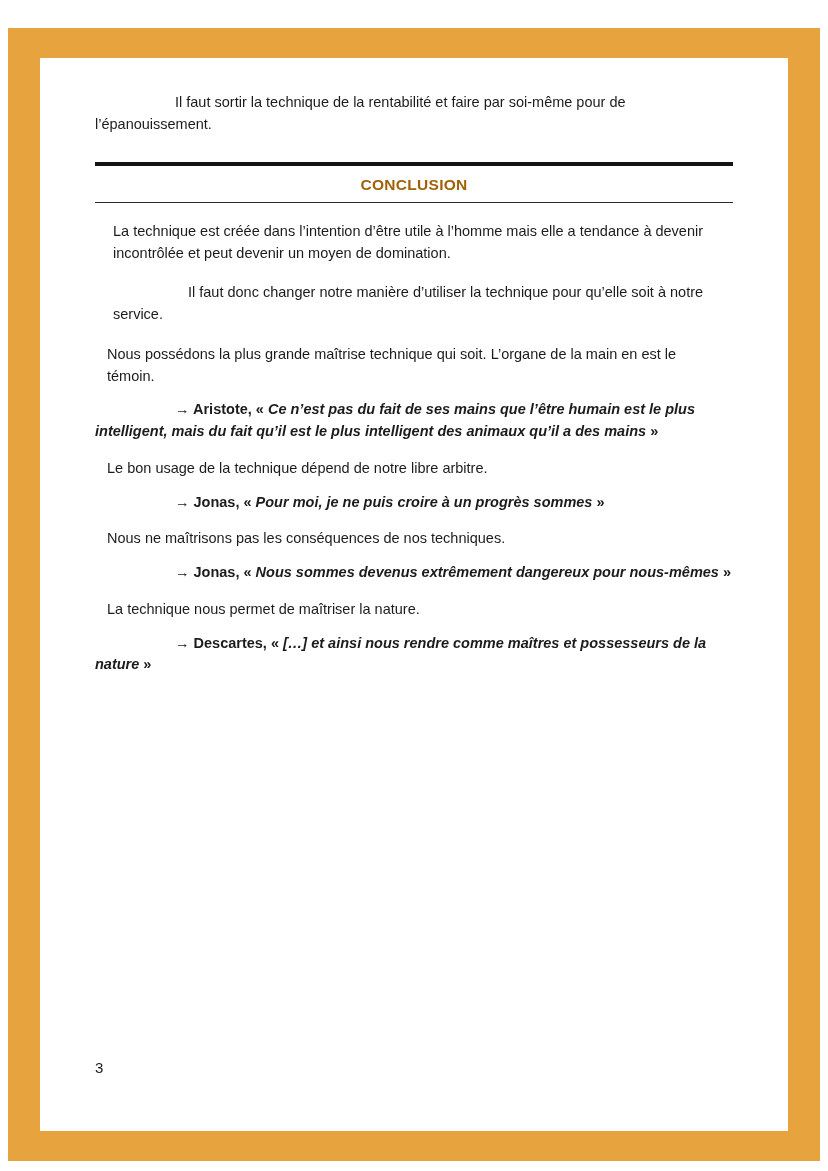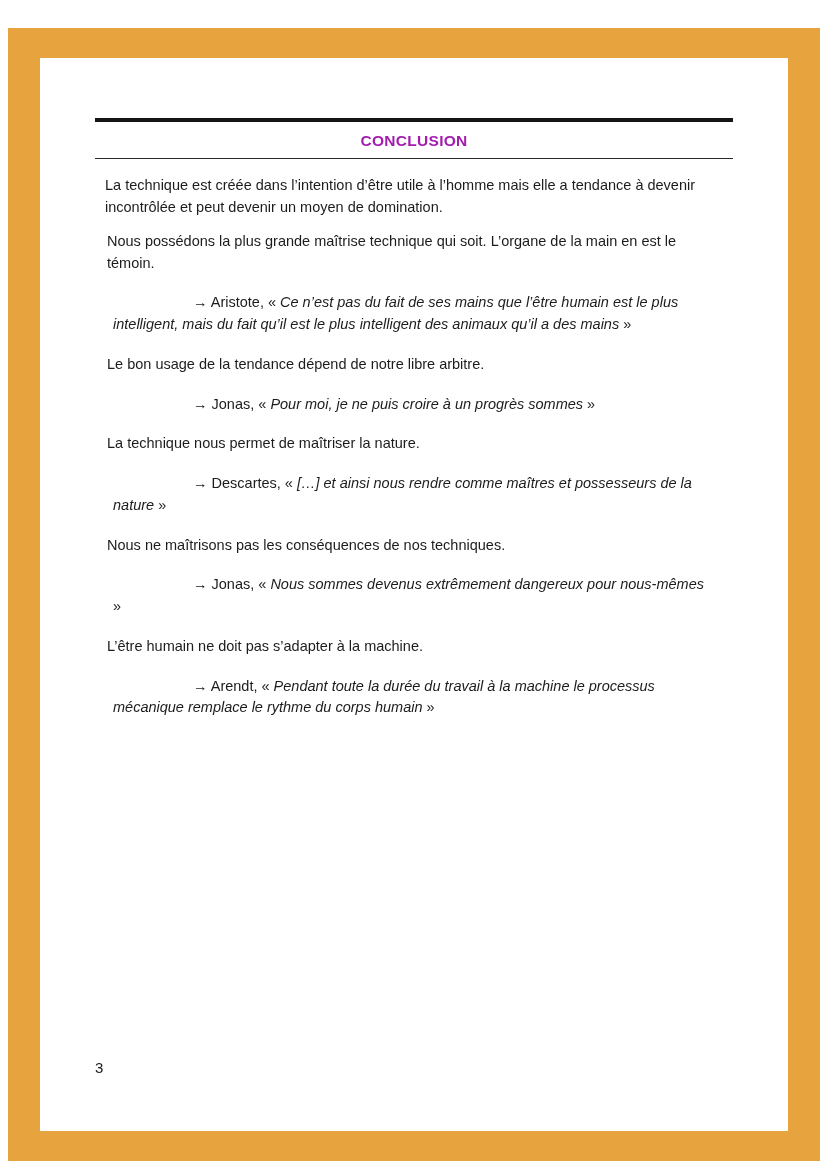--- a/index.html
+++ b/index.html
@@ -39,74 +39,72 @@
   .intro { text-indent: 80px; margin-bottom: 6px; }
   .section-header { margin: 26px 0 16px 0; }
   .thick-rule { height: 4px; background: #141414; }
   .thin-rule { height: 1px; background: #2b2b2b; }
   .section-title {
     text-align: center;
     font-weight: bold;
     font-size: 15.5px;
     padding: 7px 0 6px 0;
     letter-spacing: 0.3px;
-    color: #a21caf;
+    color: #a16207;
   }
-  .para { margin: 10px; }
+  .para { margin: 18px; }
   .para-indent { text-indent: 75px; }
   .thesis { margin-bottom: 15px; }
   .claim { margin: 12px; }
-  .quote { margin: 18px; text-indent: 80px; }
+  .quote { margin: 0; text-indent: 80px; font-weight: bold; }
   .quote i { font-style: italic; }
   .page-number {
     position: absolute;
     left: 55px;
     bottom: 52px;
     font-size: 15px;
     color: #1c1c1c;
   }
 </style>
 </head>
 <body>
 
 <div class="canvas">
   <div class="frame" style="background: rgb(231, 163, 62);"></div>
   <div class="page">
 
+    <p class="intro">Il faut sortir la technique de la rentabilité et faire par soi-même pour de l’épanouissement.</p>
 
     <div class="section-header">
       <div class="thick-rule"></div>
       <div class="section-title">CONCLUSION</div>
       <div class="thin-rule"></div>
     </div>
 
     <p class="para">La technique est créée dans l’intention d’être utile à l’homme mais elle a tendance à devenir incontrôlée et peut devenir un moyen de domination.</p>
+    <p class="para para-indent">Il faut donc changer notre manière d’utiliser la technique pour qu’elle soit à notre service.</p>
 
 
     <div class="thesis">
       <p class="claim">Nous possédons la plus grande maîtrise technique qui soit. L’organe de la main en est le témoin.</p>
       <p class="quote"><span>→ Aristote, « </span><i>Ce n’est pas du fait de ses mains que l’être humain est le plus intelligent, mais du fait qu’il est le plus intelligent des animaux qu’il a des mains</i><span> »</span></p>
     </div>
 
 
     <div class="thesis">
-      <p class="claim">Le bon usage de la tendance dépend de notre libre arbitre.</p>
+      <p class="claim">Le bon usage de la technique dépend de notre libre arbitre.</p>
       <p class="quote"><span>→ Jonas, « </span><i>Pour moi, je ne puis croire à un progrès sommes</i><span> »</span></p>
-    </div>
-
-    <div class="thesis">
-      <p class="claim">La technique nous permet de maîtriser la nature.</p>
-      <p class="quote"><span>→ Descartes, « </span><i>[…] et ainsi nous rendre comme maîtres et possesseurs de la nature</i><span> »</span></p>
     </div>
 
     <div class="thesis">
       <p class="claim">Nous ne maîtrisons pas les conséquences de nos techniques.</p>
       <p class="quote"><span>→ Jonas, « </span><i>Nous sommes devenus extrêmement dangereux pour nous-mêmes</i><span> »</span></p>
     </div>
 
     <div class="thesis">
-      <p class="claim">L’être humain ne doit pas s’adapter à la machine.</p>
-      <p class="quote"><span>→ Arendt, « </span><i>Pendant toute la durée du travail à la machine le processus mécanique remplace le rythme du corps humain</i><span> »</span></p>
+      <p class="claim">La technique nous permet de maîtriser la nature.</p>
+      <p class="quote"><span>→ Descartes, « </span><i>[…] et ainsi nous rendre comme maîtres et possesseurs de la nature</i><span> »</span></p>
     </div>
+
 
     <div class="page-number">3</div>
   </div>
 </div>
 
 </body></html>

